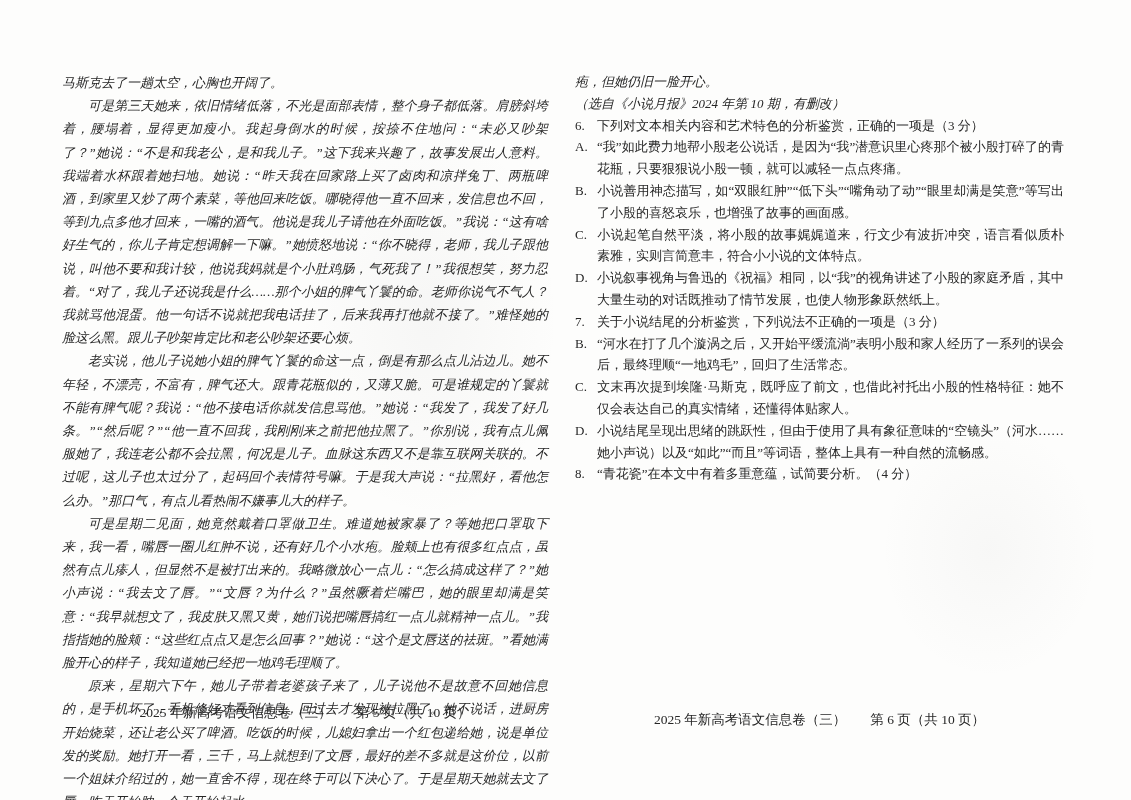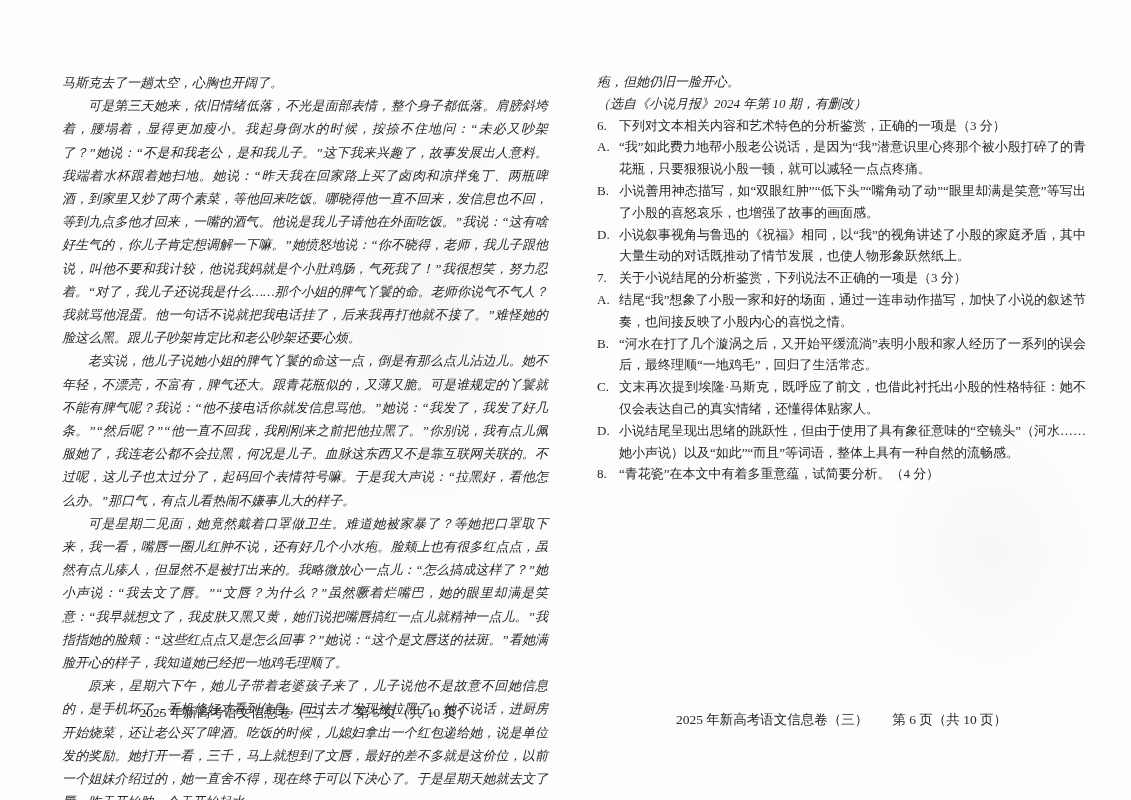--- a/index.html
+++ b/index.html
@@ -28,21 +28,21 @@
     left: 880px; top: 420px; width: 220px; height: 260px;
     background: radial-gradient(ellipse at center, rgba(120,120,120,0.045), rgba(120,120,120,0) 70%);
   }
   .page {
     position: absolute;
     top: 71px;
     font-size: 13px;
     line-height: 23.2px;
   }
   .page-left  { left: 62px;  width: 486px; }
-  .page-right { left: 597px; width: 489px; line-height: 21.8px; }
+  .page-right { left: 575px; width: 489px; line-height: 21.8px; }
   .page p { margin: 0; text-align: justify; }
   
   .story p { font-style: italic; }
   .para { text-indent: 2em; }
   .attribution { text-align: right; padding-right: 10px; font-style: italic; }
   .qstem {
     padding-left: 22px;
     text-indent: -22px;
   }
   .qnum { display: inline-block; width: 22px; text-indent: 0; }
@@ -88,26 +88,26 @@
   <div class="page page-right">
     <div class="story">
       <p>疱，但她仍旧一脸开心。</p>
       <p class="attribution">（选自《小说月报》2024 年第 10 期，有删改）</p>
     </div>
 
     <div class="question">
       <p class="qstem"><span class="qnum">6.</span><span>下列对文本相关内容和艺术特色的分析鉴赏，正确的一项是（3 分）</span></p>
       <p class="option"><span class="opt-label">A.</span><span>“我”如此费力地帮小殷老公说话，是因为“我”潜意识里心疼那个被小殷打碎了的青花瓶，只要狠狠说小殷一顿，就可以减轻一点点疼痛。</span></p>
       <p class="option"><span class="opt-label">B.</span><span>小说善用神态描写，如“双眼红肿”“低下头”“嘴角动了动”“眼里却满是笑意”等写出了小殷的喜怒哀乐，也增强了故事的画面感。</span></p>
+      <p class="option"><span class="opt-label">C.</span><span>小说起笔自然平淡，将小殷的故事娓娓道来，行文少有波折冲突，语言看似质朴素雅，实则言简意丰，符合小小说的文体特点。</span></p>
       <p class="option"><span class="opt-label">D.</span><span>小说叙事视角与鲁迅的《祝福》相同，以“我”的视角讲述了小殷的家庭矛盾，其中大量生动的对话既推动了情节发展，也使人物形象跃然纸上。</span></p>
     </div>
 
     <div class="question">
       <p class="qstem"><span class="qnum">7.</span><span>关于小说结尾的分析鉴赏，下列说法不正确的一项是（3 分）</span></p>
-      <p class="option"><span class="opt-label">A.</span><span>结尾“我”想象了小殷一家和好的场面，通过一连串动作描写，加快了小说的叙述节奏，也间接反映了小殷内心的喜悦之情。</span></p>
       <p class="option"><span class="opt-label">B.</span><span>“河水在打了几个漩涡之后，又开始平缓流淌”表明小殷和家人经历了一系列的误会后，最终理顺“一地鸡毛”，回归了生活常态。</span></p>
       <p class="option"><span class="opt-label">C.</span><span>文末再次提到埃隆·马斯克，既呼应了前文，也借此衬托出小殷的性格特征：她不仅会表达自己的真实情绪，还懂得体贴家人。</span></p>
       <p class="option"><span class="opt-label">D.</span><span>小说结尾呈现出思绪的跳跃性，但由于使用了具有象征意味的“空镜头”（河水……她小声说）以及“如此”“而且”等词语，整体上具有一种自然的流畅感。</span></p>
     </div>
 
     <div class="question">
       <p class="qstem"><span class="qnum">8.</span><span>“青花瓷”在本文中有着多重意蕴，试简要分析。（4 分）</span></p>
     </div>
 
 

